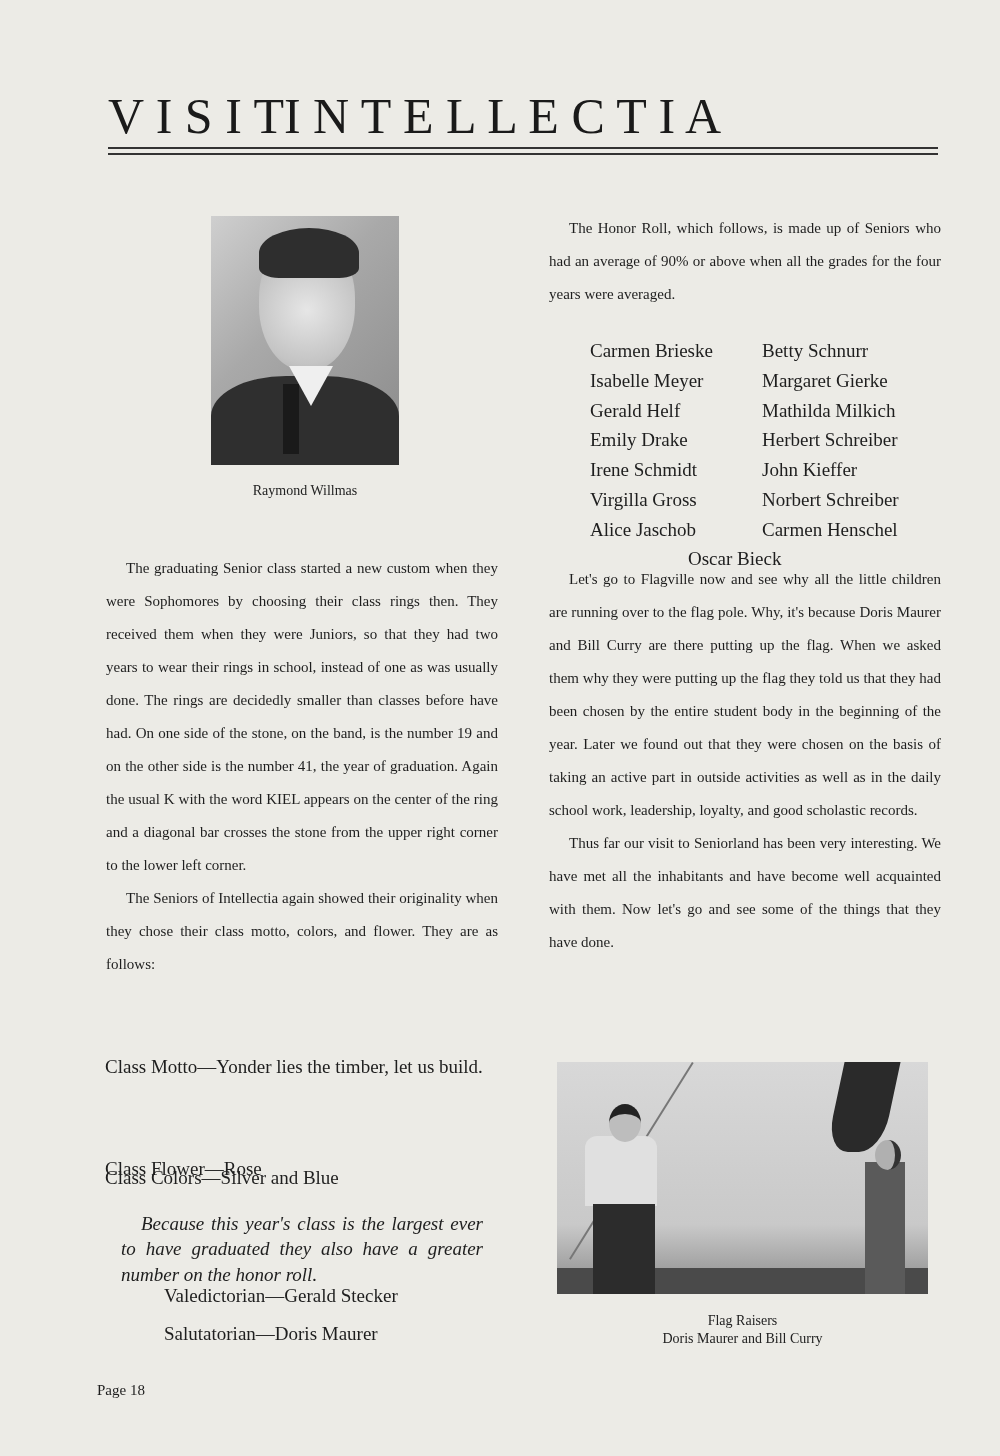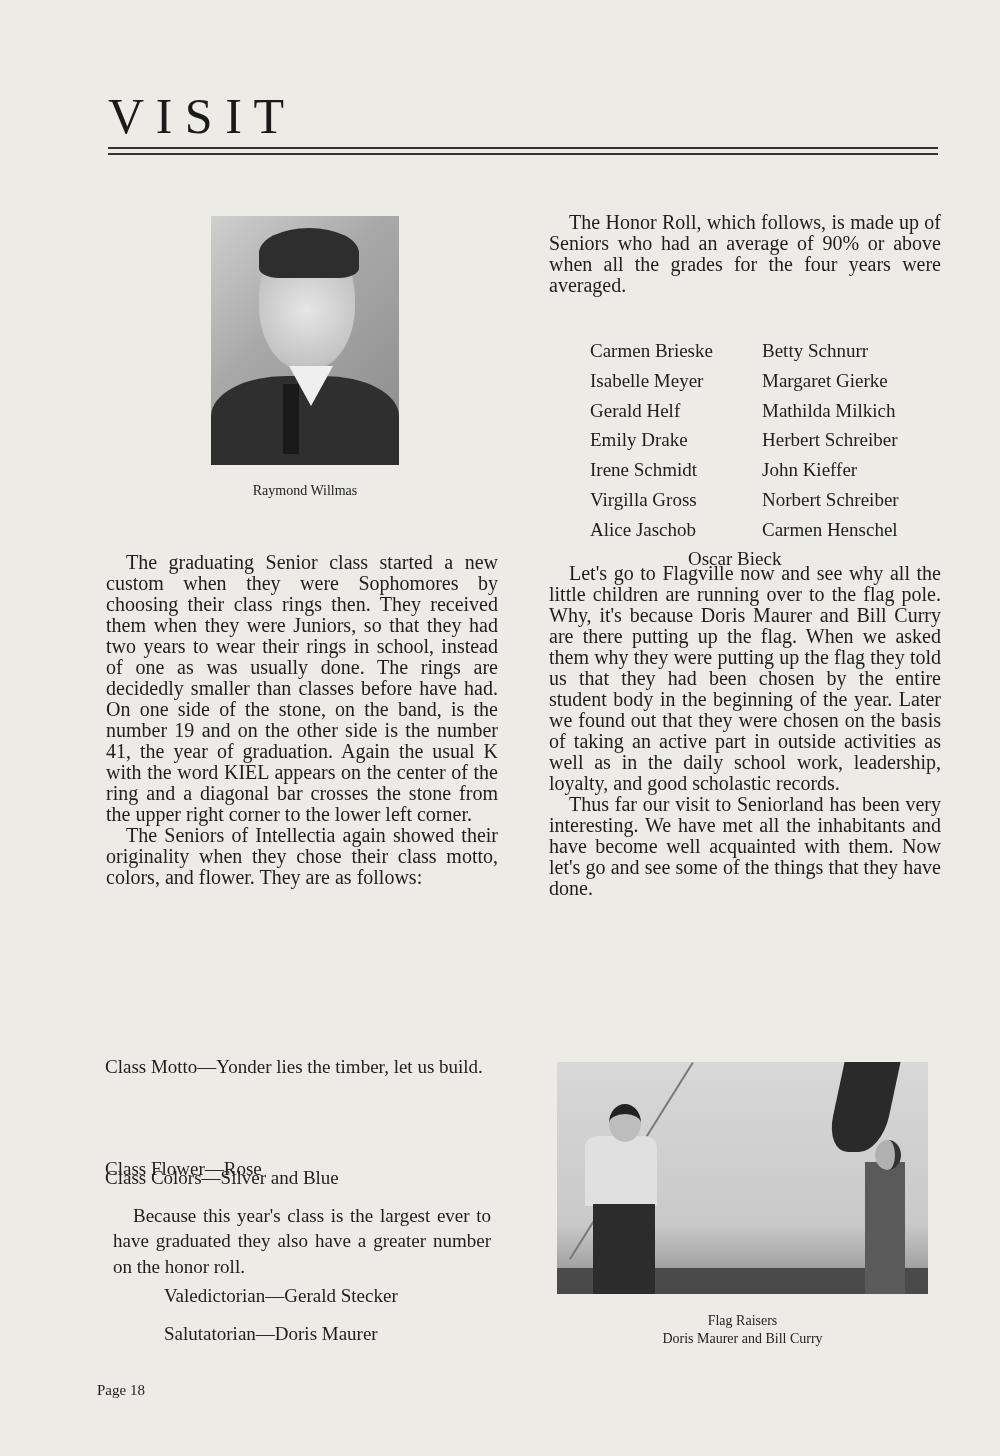--- a/index.html
+++ b/index.html
@@ -16,21 +16,21 @@
   .title {
     position: absolute; left: 108px; top: 88px; width: 835px;
     font-size: 50px; letter-spacing: 0; line-height: 56px;
     display: flex; justify-content: flex-start;
     font-weight: normal; margin: 0; color: #1a1a1a;
   }
   .rule { position: absolute; left: 108px; width: 830px; background: #333; height: 2px; }
   .rule.r1 { top: 147px; }
   .rule.r2 { top: 153px; }
 
-  .col { position: absolute; font-size: 20px; line-height: 21px; text-align: justify; }
+  .col { position: absolute; font-size: 15px; line-height: 33px; text-align: justify; }
   .col-left { left: 106px; top: 552px; width: 392px; }
   .col-right { left: 549px; top: 212px; width: 392px; }
   .col p { margin: 0; text-indent: 20px; }
 
   .photo { position: absolute; background: #6d6d6d; overflow: hidden; }
   .portrait { left: 211px; top: 216px; width: 188px; height: 249px;
     background: linear-gradient(135deg, #cfcfcf 0%, #a9a9a9 40%, #8a8a8a 100%); }
   .portrait .head { position: absolute; left: 48px; top: 20px; width: 96px; height: 135px;
     border-radius: 46% 46% 48% 48%; background: radial-gradient(circle at 50% 55%, #e6e6e6 0%, #c4c4c4 60%, #9a9a9a 100%); }
   .portrait .hair { position: absolute; left: 48px; top: 12px; width: 100px; height: 50px;
@@ -49,21 +49,21 @@
   .honor .c1 { width: 172px; }
   .honor .last { position: absolute; left: 98px; top: 208px; }
 
   .mottos { position: absolute; left: 105px; top: 1054px; width: 394px; font-size: 19px; line-height: 25.3px; }
   .mottos .item { margin: 0; }
   .mottos .item.m1 { padding-left: 22px; text-indent: -22px; text-align: justify; }
   .mottos .item.m2 { position: absolute; top: 64px; margin-top: 47px; }
   .mottos .item.m3 { position: absolute; top: 102px; }
 
   .because { position: absolute; left: 105px; top: 1195px; width: 394px; font-size: 19px; line-height: 25.3px; text-align: justify; }
-  .because p { margin: 8px; text-indent: 20px; }
+  .because p { margin: 16px; text-indent: 20px; font-style: italic; }
   .honors { position: absolute; left: 164px; font-size: 19px; }
   .h1 { top: 1285px; } .h2 { top: 1323px; }
 
   .flagphoto { left: 557px; top: 1062px; width: 371px; height: 232px;
     background: linear-gradient(180deg, #d8d8d8 0%, #c9c9c9 70%, #8a8a8a 100%); }
   .flagphoto .ground { position: absolute; left: 0; bottom: 0; width: 100%; height: 26px; background: #4a4a4a; }
   .flagphoto .man { position: absolute; left: 18px; top: 36px; width: 90px; height: 196px; }
   .flagphoto .man .shirt { position: absolute; left: 10px; top: 38px; width: 72px; height: 70px; background: #e0e0e0; border-radius: 12px 12px 0 0; }
   .flagphoto .man .pants { position: absolute; left: 18px; top: 106px; width: 62px; height: 90px; background: #2c2c2c; }
   .flagphoto .man .mhead { position: absolute; left: 34px; top: 6px; width: 32px; height: 38px; background: #bdbdbd; border-radius: 50%; border-top: 10px solid #222; box-sizing: border-box; }
@@ -77,20 +77,21 @@
 
   .pagenum { position: absolute; left: 97px; top: 1382px; font-size: 15px; }
 </style>
 </head>
 <body>
 
 <div class="page">
 
   <h1 class="title">
     <span>V I S I T</span>
+    <span>I N T E L L E C T I A</span>
   </h1>
   <div class="rule r1"></div>
   <div class="rule r2"></div>
 
   <div class="photo portrait">
     <div class="suit"></div>
     <div class="head"></div>
     <div class="hair"></div>
     <div class="collar"></div>
     <div class="tie"></div>

